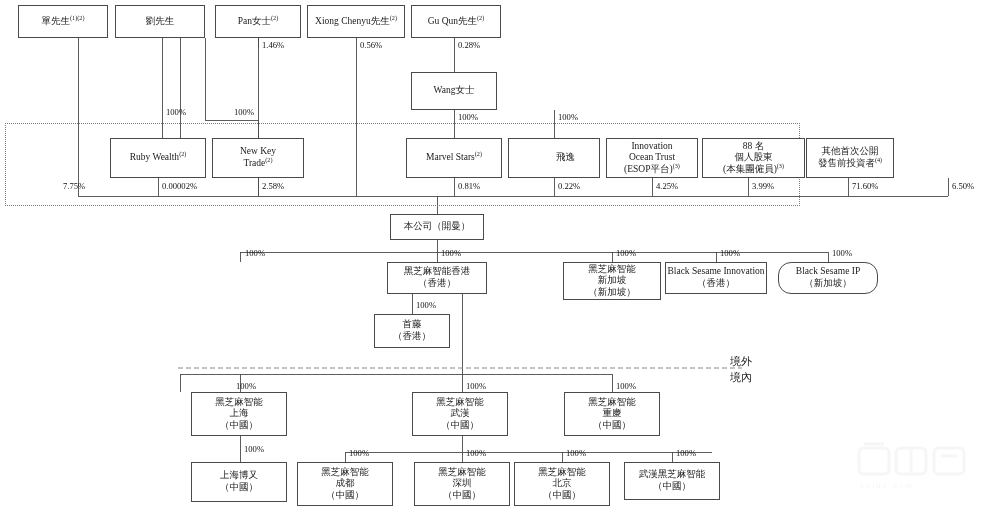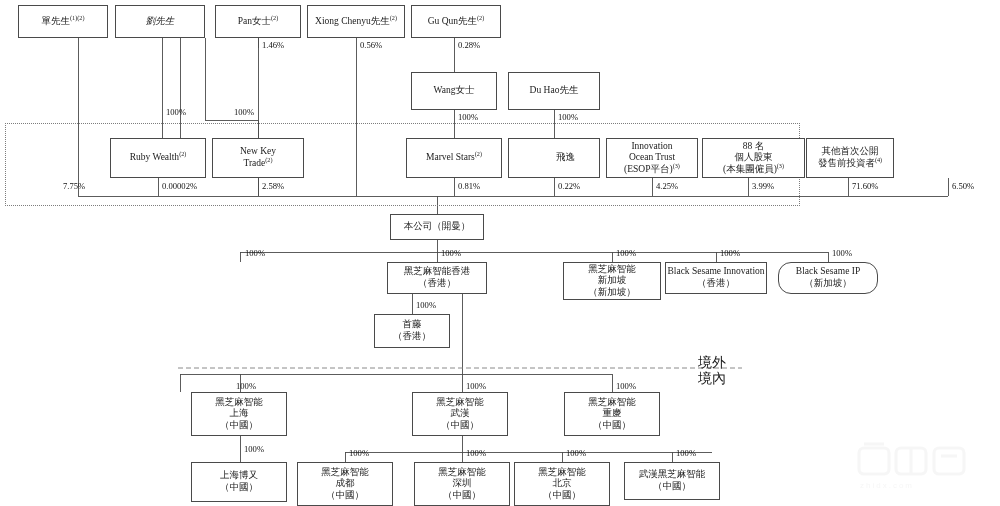--- a/index.html
+++ b/index.html
@@ -41,23 +41,24 @@
   .pct{
     position:absolute;
     font-size:8.6px;
     color:#111;
     white-space:nowrap;
     z-index:4;
     background:transparent;
   }
   .note{
     position:absolute;
-    font-size:14px;
+    font-size:11px;
     white-space:nowrap;
     z-index:4;
+    margin-left:32px;
   }
   .dotted-region{
     position:absolute;
     border:1px dotted #7d7d7d;
     box-sizing:border-box;
     z-index:1;
     background:transparent;
   }
   sup{ font-size:6.2px; vertical-align:super; line-height:0; }
   .watermark{
@@ -142,21 +143,21 @@
   </svg>
 
   <div class="dotted-region" style="left:5px; top:123px; width:795px; height:83px;"></div>
 
   <div class="box" style="left:18px; top:5px; width:90px; height:33px;">
     <span class="lines">
       <span class="l"><span>單先生</span><sup>(1)(2)</sup></span>
     </span>
   </div>
 
-  <div class="box" style="left:115px; top:5px; width:90px; height:33px;font-style:italic;">
+  <div class="box" style="left:115px; top:5px; width:90px; height:33px;">
     <span class="lines">
       <span class="l">劉先生</span>
     </span>
   </div>
 
   <div class="box" style="left:215px; top:5px; width:86px; height:33px;">
     <span class="lines">
       <span class="l"><span>Pan女士</span><sup>(2)</sup></span>
     </span>
   </div>
@@ -172,25 +173,20 @@
       <span class="l"><span>Gu Qun先生</span><sup>(2)</sup></span>
     </span>
   </div>
 
   <div class="box" style="left:411px; top:72px; width:86px; height:38px;">
     <span class="lines">
       <span class="l">Wang女士</span>
     </span>
   </div>
 
-  <div class="box" style="left:508px; top:72px; width:92px; height:38px;">
-    <span class="lines">
-      <span class="l">Du Hao先生</span>
-    </span>
-  </div>
 
   <div class="box" style="left:110px; top:138px; width:96px; height:40px;">
     <span class="lines">
       <span class="l"><span>Ruby Wealth</span><sup>(2)</sup></span>
     </span>
   </div>
 
   <div class="box" style="left:212px; top:138px; width:92px; height:40px;">
     <span class="lines">
       <span class="l">New Key</span>

